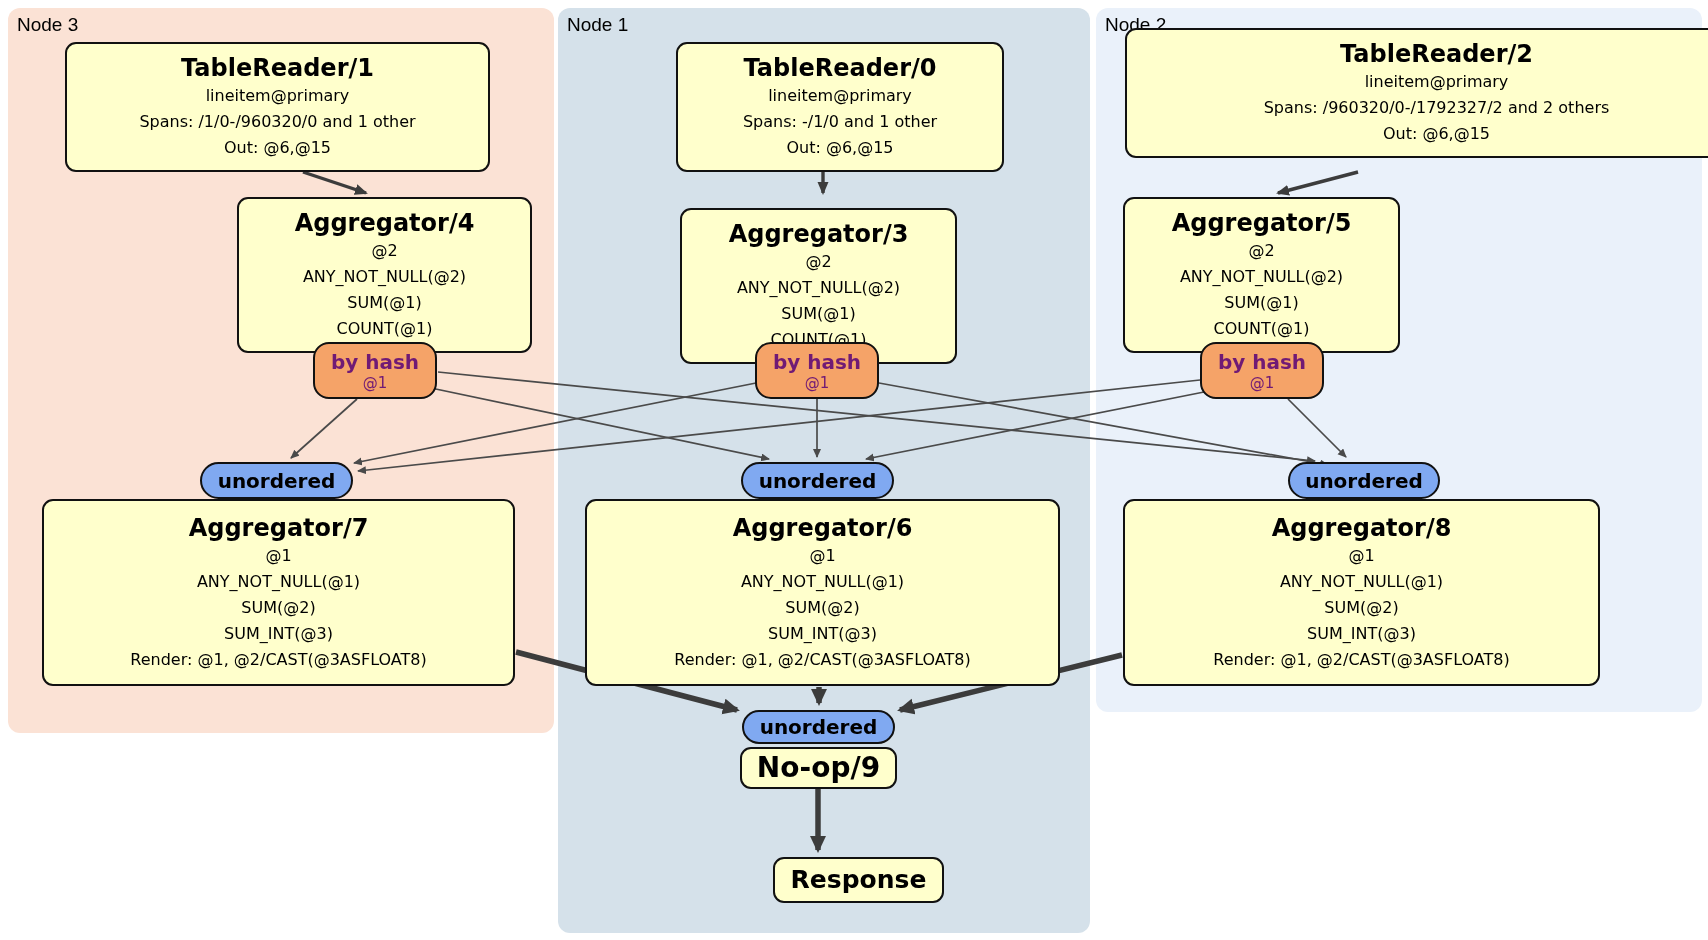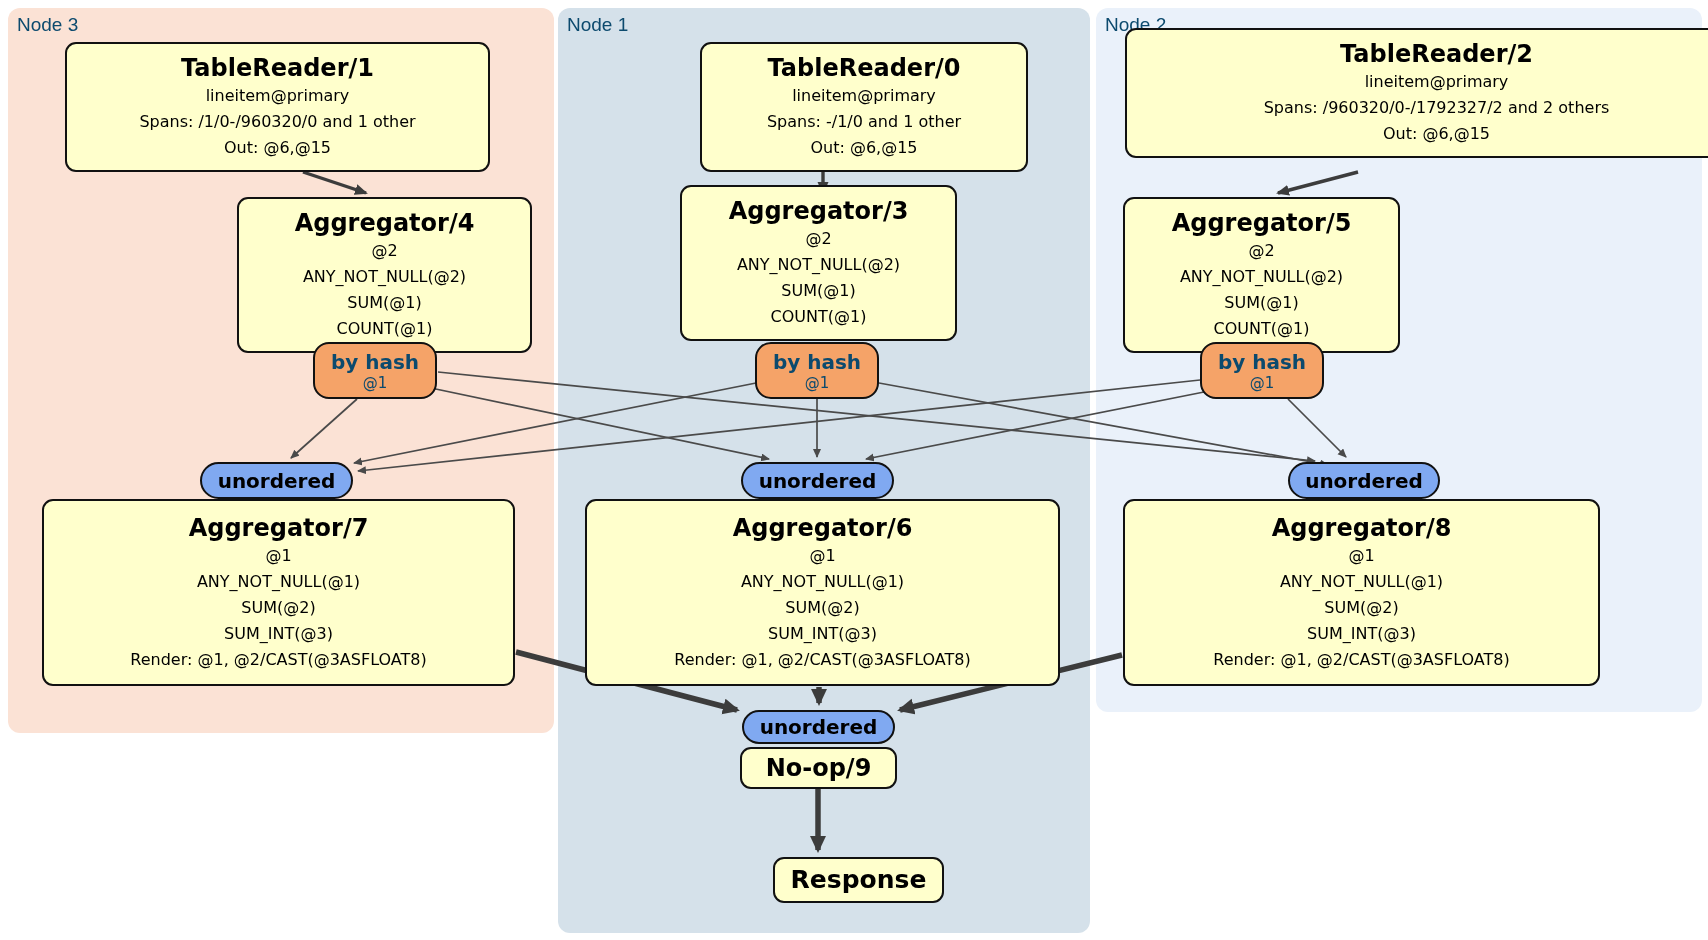--- a/index.html
+++ b/index.html
@@ -2,21 +2,21 @@
 <html><head>
 <meta charset="utf-8">
 <style>
   html,body{margin:0;padding:0;background:#ffffff;}
   #canvas{
     position:relative;width:1708px;height:940px;overflow:hidden;
     font-family:"DejaVu Sans",sans-serif;background:#ffffff;
   }
   .region{position:absolute;border-radius:12px;z-index:1;}
   .region-label{
-    position:absolute;top:6px;left:9px;font-size:19px;color:#0c4a6e;
+    position:absolute;top:6px;left:9px;font-size:19px;color:#000000;
     font-family:"Liberation Sans",sans-serif;z-index:2;
   }
   #region-node3{left:8px;top:8px;width:546px;height:725px;background:#fbe2d5;}
   #region-node1{left:558px;top:8px;width:532px;height:925px;background:#d5e1ea;}
   #region-node2{left:1096px;top:8px;width:606px;height:704px;background:#eaf1fa;}
 
   svg.edges{position:absolute;left:0;top:0;z-index:5;}
   .thin{stroke:#4a4a4a;stroke-width:1.7;}
   .med{stroke:#3c3c3c;stroke-width:3.4;}
   .thick{stroke:#3c3c3c;stroke-width:5.5;}
@@ -26,21 +26,21 @@
     box-sizing:border-box;z-index:10;display:flex;flex-direction:column;
     justify-content:center;align-items:center;text-align:center;color:#000;
   }
   .ptitle{font-weight:bold;font-size:24px;line-height:30px;white-space:nowrap;}
   .bline{font-size:16px;line-height:26px;white-space:nowrap;}
 
   .router{
     position:absolute;background:#f5a368;border:2px solid #111;border-radius:16px;
     box-sizing:border-box;z-index:15;display:flex;flex-direction:column;
     justify-content:center;align-items:center;text-align:center;
-    width:124px;height:57px;color:#0c4a6e;
+    width:124px;height:57px;color:#701a75;
   }
   .rlabel{font-weight:bold;font-size:20px;line-height:24px;}
   .rsub{font-size:15px;line-height:18px;}
 
   .sync{
     position:absolute;background:#80a9f1;border:2px solid #111;border-radius:19px;
     box-sizing:border-box;z-index:15;height:37px;display:flex;
     justify-content:center;align-items:center;
     font-weight:bold;font-size:20px;color:#000;
   }
@@ -101,41 +101,41 @@
       <line class="thick" x1="818" y1="789" x2="818" y2="850" marker-end="url(#aThick)"></line>
     </g>
   </svg>
 
   <div class="pbox" style="left:65px;top:42px;width:425px;height:130px">
     <div class="ptitle">TableReader/1</div>
     <div class="bline">lineitem@primary</div>
     <div class="bline">Spans: /1/0-/960320/0 and 1 other</div>
     <div class="bline">Out: @6,@15</div>
   </div>
-  <div class="pbox" style="left:700px;top:42px;width:328px;height:130px">
+  <div class="pbox" style="left:676px;top:42px;width:328px;height:130px">
     <div class="ptitle">TableReader/0</div>
     <div class="bline">lineitem@primary</div>
     <div class="bline">Spans: -/1/0 and 1 other</div>
     <div class="bline">Out: @6,@15</div>
   </div>
   <div class="pbox" style="left:1125px;top:28px;width:623px;height:130px">
     <div class="ptitle">TableReader/2</div>
     <div class="bline">lineitem@primary</div>
     <div class="bline">Spans: /960320/0-/1792327/2 and 2 others</div>
     <div class="bline">Out: @6,@15</div>
   </div>
 
   <div class="pbox" style="left:237px;top:197px;width:295px;height:156px">
     <div class="ptitle">Aggregator/4</div>
     <div class="bline">@2</div>
     <div class="bline">ANY_NOT_NULL(@2)</div>
     <div class="bline">SUM(@1)</div>
     <div class="bline">COUNT(@1)</div>
   </div>
-  <div class="pbox" style="left:680px;top:185px;width:277px;height:156px">
+  <div class="pbox" style="left:680px;top:208px;width:277px;height:156px">
     <div class="ptitle">Aggregator/3</div>
     <div class="bline">@2</div>
     <div class="bline">ANY_NOT_NULL(@2)</div>
     <div class="bline">SUM(@1)</div>
     <div class="bline">COUNT(@1)</div>
   </div>
   <div class="pbox" style="left:1123px;top:197px;width:277px;height:156px">
     <div class="ptitle">Aggregator/5</div>
     <div class="bline">@2</div>
     <div class="bline">ANY_NOT_NULL(@2)</div>
@@ -181,20 +181,20 @@
     <div class="bline">@1</div>
     <div class="bline">ANY_NOT_NULL(@1)</div>
     <div class="bline">SUM(@2)</div>
     <div class="bline">SUM_INT(@3)</div>
     <div class="bline">Render: @1, @2/CAST(@3ASFLOAT8)</div>
   </div>
 
   <div class="sync" style="left:742px;top:710px;width:153px;height:34px">unordered</div>
 
   <div class="pbox" style="left:740px;top:747px;width:157px;height:42px">
-    <div class="ptitle" style="font-size:24px">No-op/9</div>
+    <div class="ptitle" style="font-size:28px">No-op/9</div>
   </div>
 
   <div class="pbox" style="left:773px;top:857px;width:171px;height:46px">
     <div class="ptitle" style="font-size:25px">Response</div>
   </div>
 
 </div>
 
 </body></html>

